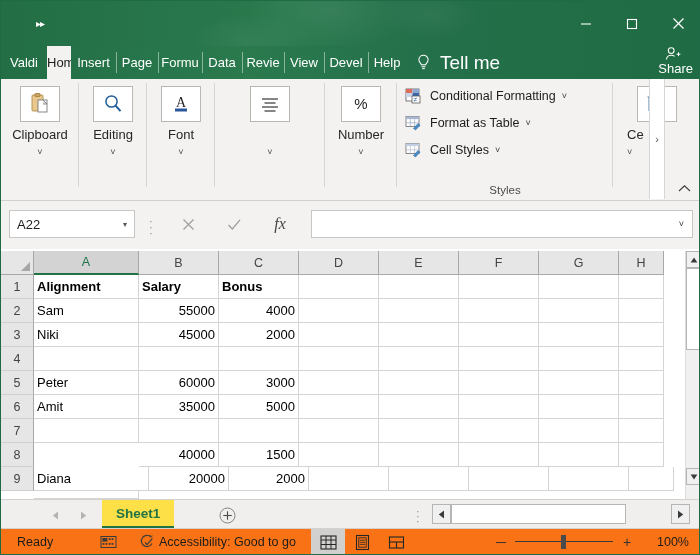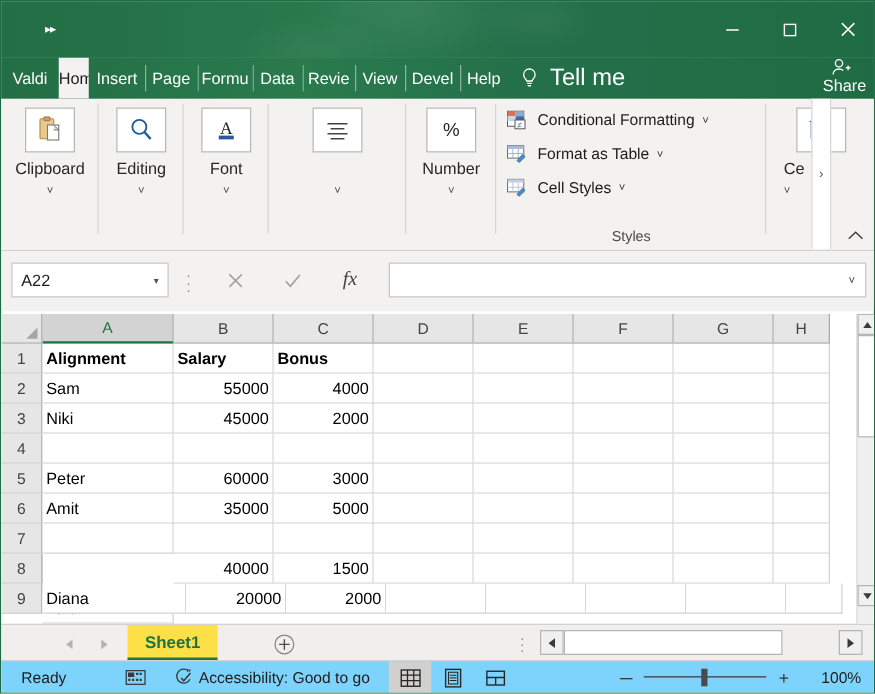--- a/index.html
+++ b/index.html
@@ -517,21 +517,21 @@
     background: #ffffff;
     border: 1px solid #b5b5b5;
     box-sizing: border-box;
   }
 
   
   .statusbar {
     position: absolute;
     left: 0; bottom: 0;
     width: 700px; height: 26px;
-    background: #7dd3fc;
+    background: #f97316;
     border-top: 1px solid #d4d2d0;
     box-sizing: border-box;
   }
   .sb-ready {
     position: absolute;
     left: 16px; top: 0;
     height: 26px;
     display: flex;
     align-items: center;
     font-size: 12.5px;

